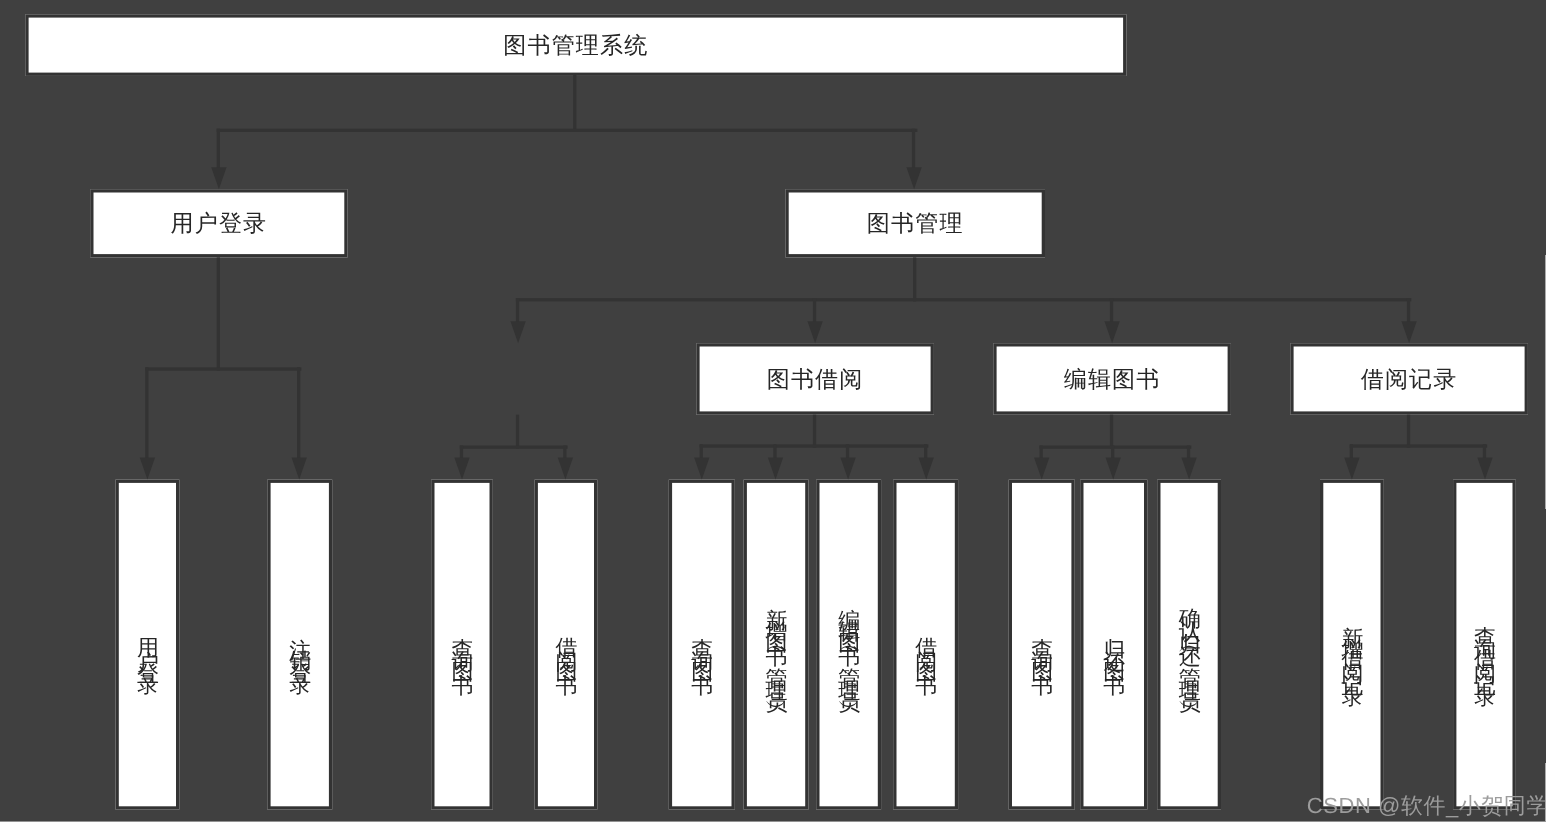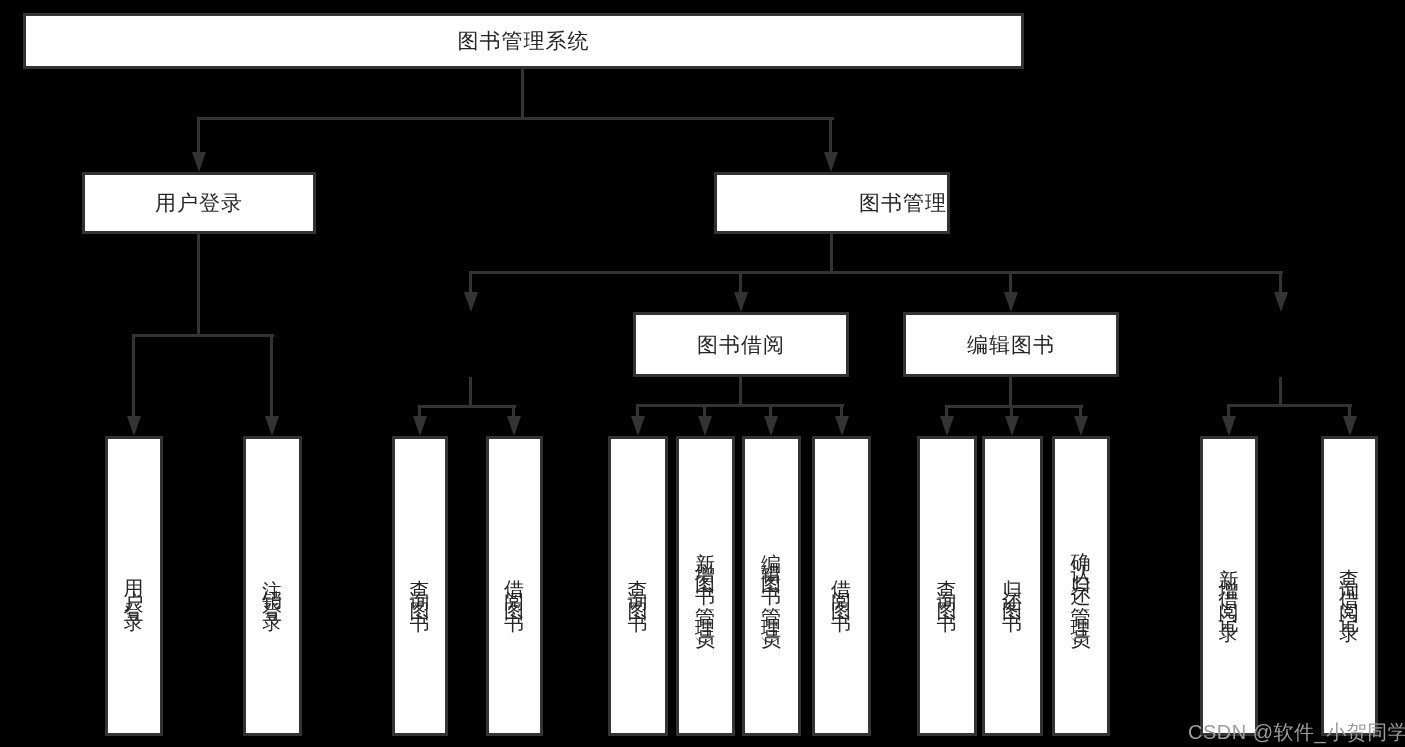--- a/index.html
+++ b/index.html
@@ -1,21 +1,21 @@
 <!DOCTYPE html>
 <html><head>
 <meta charset="utf-8">
 <style>
   html, body { margin: 0; padding: 0; background: #ffffff; }
   body { font-family: "Liberation Sans", "DejaVu Sans", sans-serif; }
   .stage {
     position: relative;
     width: 1405px;
     height: 747px;
-    background: #000000;
+    background: #404040;
     overflow: hidden;
   }
   
   .hbox {
     position: absolute;
     box-sizing: border-box;
     border: 3px solid #333333;
     background: #ffffff;
     display: flex;
     align-items: center;
@@ -78,29 +78,32 @@
 
 <div class="stage">
 
   <div class="hbox" style="left:23px; top:13px; width:1001px; height:56px;">
     <span>图书管理系统</span>
   </div>
 
   <div class="hbox" style="left:82px; top:172px; width:234px; height:62px;">
     <span>用户登录</span>
   </div>
-  <div class="hbox" style="left:714px; top:172px; width:236px; height:62px;justify-content:flex-end;">
+  <div class="hbox" style="left:714px; top:172px; width:236px; height:62px;">
     <span>图书管理</span>
   </div>
 
   <div class="hbox" style="left:633px; top:312px; width:216px; height:65px;text-align:center;">
     <span>图书借阅</span>
   </div>
   <div class="hbox" style="left:903px; top:312px; width:216px; height:65px;">
     <span>编辑图书</span>
+  </div>
+  <div class="hbox" style="left:1173px; top:312px; width:216px; height:65px;">
+    <span>借阅记录</span>
   </div>
 
   <div class="vbox" style="left:105px; width:58px;">
     <span>用户登录</span>
   </div>
   <div class="vbox" style="left:243px; width:59px;">
     <span>注销登录</span>
   </div>
 
   <div class="vbox" style="left:392px; width:56px;">

